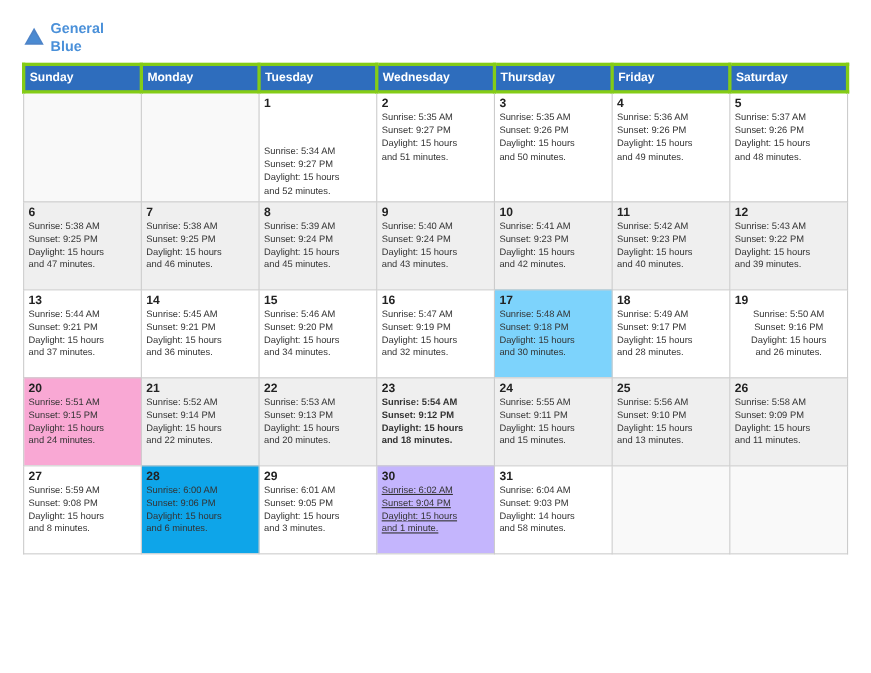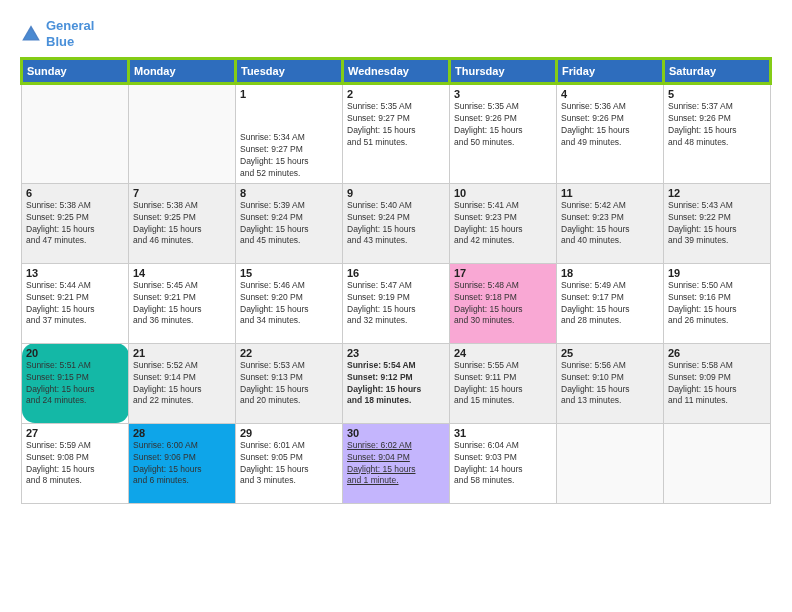--- a/index.html
+++ b/index.html
@@ -248,44 +248,44 @@
 Daylight: 15 hours
 and 34 minutes.</div>
           </td>
           <td style="background: rgb(255, 255, 255);">
             <span class="day-number">16</span>
             <div class="day-info" style="white-space: pre-line;">Sunrise: 5:47 AM
 Sunset: 9:19 PM
 Daylight: 15 hours
 and 32 minutes.</div>
           </td>
-          <td style="background: #f9a8d4;">
+          <td style="background: #7dd3fc;">
             <span class="day-number">17</span>
             <div class="day-info" style="white-space: pre-line;">Sunrise: 5:48 AM
 Sunset: 9:18 PM
 Daylight: 15 hours
 and 30 minutes.</div>
           </td>
           <td style="background: rgb(255, 255, 255);">
             <span class="day-number">18</span>
             <div class="day-info" style="white-space: pre-line;">Sunrise: 5:49 AM
 Sunset: 9:17 PM
 Daylight: 15 hours
 and 28 minutes.</div>
           </td>
           <td style="background: rgb(255, 255, 255);">
             <span class="day-number">19</span>
-            <div class="day-info" style="white-space: pre-line;">Sunrise: 5:50 AM
+            <div class="day-info" style="white-space: pre-line; text-align: center;">Sunrise: 5:50 AM
 Sunset: 9:16 PM
 Daylight: 15 hours
 and 26 minutes.</div>
           </td>
         </tr>
         <tr>
-          <td style="background: #14b8a6; border-radius: 13px;">
+          <td style="background: #f9a8d4;">
             <span class="day-number">20</span>
             <div class="day-info" style="white-space: pre-line;">Sunrise: 5:51 AM
 Sunset: 9:15 PM
 Daylight: 15 hours
 and 24 minutes.</div>
           </td>
           <td style="background: rgb(239, 239, 239);">
             <span class="day-number">21</span>
             <div class="day-info" style="white-space: pre-line;">Sunrise: 5:52 AM
 Sunset: 9:14 PM

